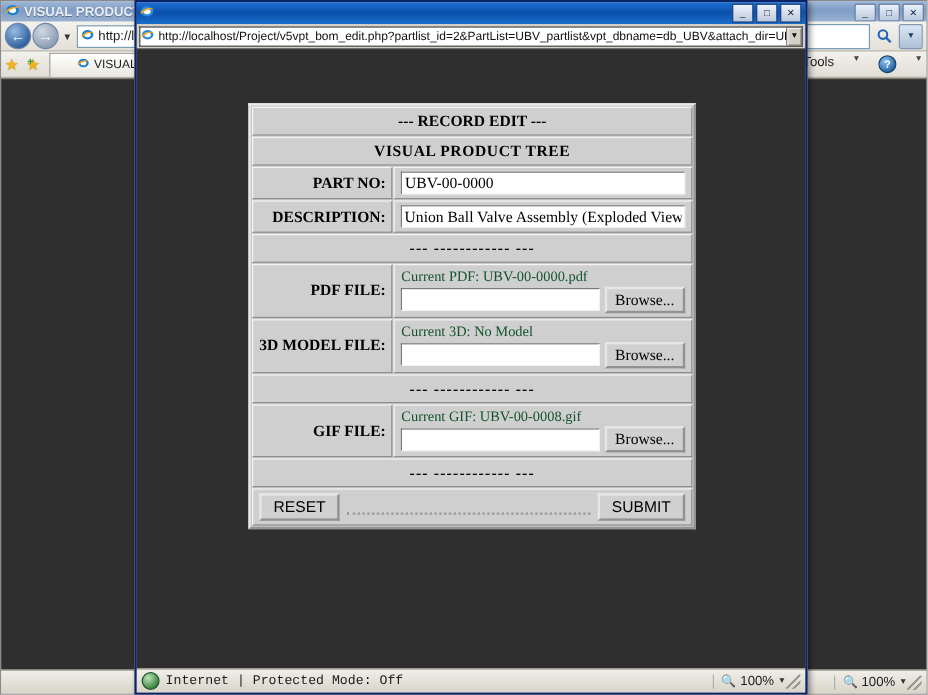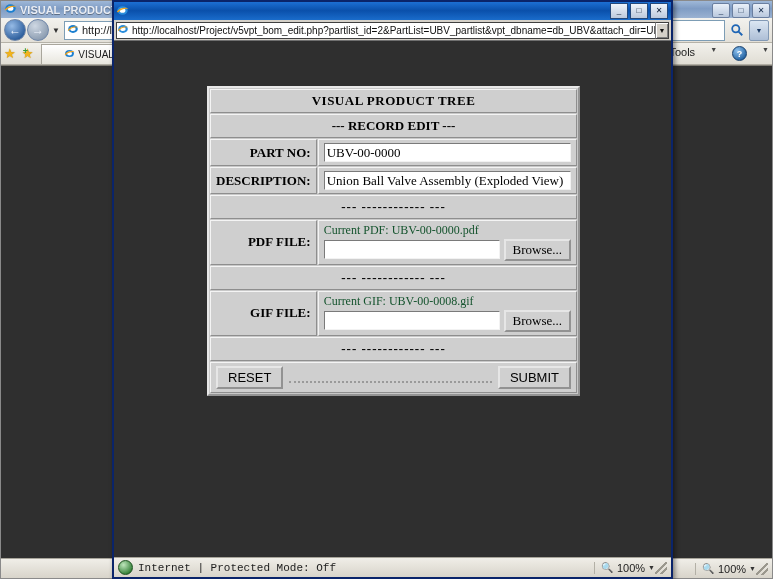--- a/index.html
+++ b/index.html
@@ -426,24 +426,24 @@
       </div>
       <div class="dlg-addr-drop">▼</div>
     </div>
 
     <div class="dlg-page">
 
       <div class="form-wrap">
         <table class="vpt">
           <tbody>
               <tr>
+            <td class="subtitle-cell" colspan="2">--- RECORD EDIT ---</td>
+          </tr>
+          <tr>
             <td class="title-cell" colspan="2">VISUAL PRODUCT TREE</td>
-          </tr>
-          <tr>
-            <td class="subtitle-cell" colspan="2">--- RECORD EDIT ---</td>
           </tr>
 
           <tr>
             <td class="lbl">PART NO:</td>
             <td class="fld">
               <input class="txt" type="text" value="UBV-00-0000" style="">
             </td>
           </tr>
 
           <tr>
@@ -461,20 +461,30 @@
             <td class="lbl">PDF FILE:</td>
             <td class="fld">
               <span class="cur-label">Current PDF: UBV-00-0000.pdf</span>
               <div class="filerow">
                 <input class="txt" type="text" value="" style="">
                 <button class="browse" type="button">Browse...</button>
               </div>
             </td>
           </tr>
 
+          <tr>
+            <td class="lbl">3D MODEL FILE:</td>
+            <td class="fld">
+              <span class="cur-label">Current 3D: No Model</span>
+              <div class="filerow">
+                <input class="txt" type="text" value="" style="">
+                <button class="browse" type="button">Browse...</button>
+              </div>
+            </td>
+          </tr>
 
           <tr>
             <td class="sep-cell" colspan="2">--- ------------ ---</td>
           </tr>
 
           <tr>
             <td class="lbl">GIF FILE:</td>
             <td class="fld">
               <span class="cur-label">Current GIF: UBV-00-0008.gif</span>
               <div class="filerow">

